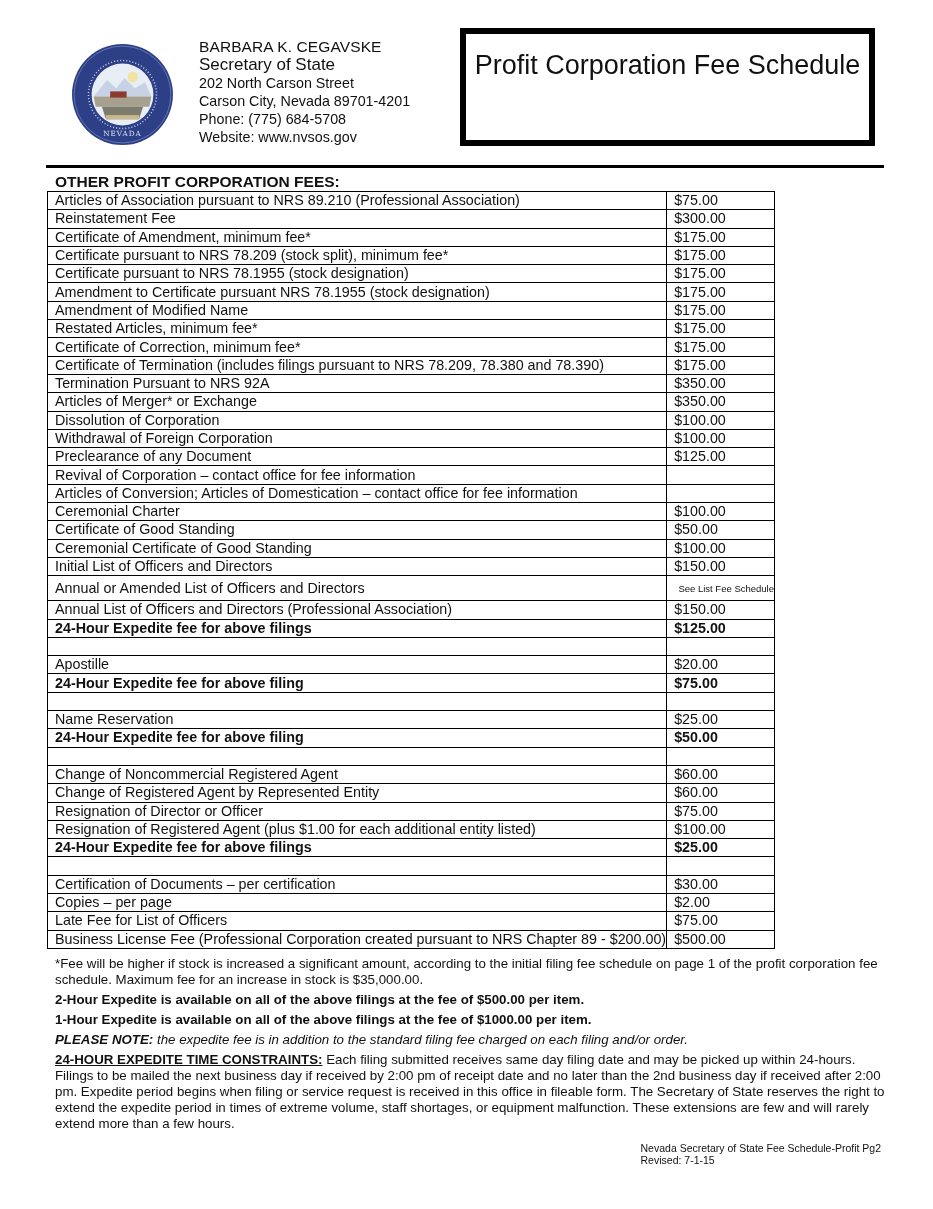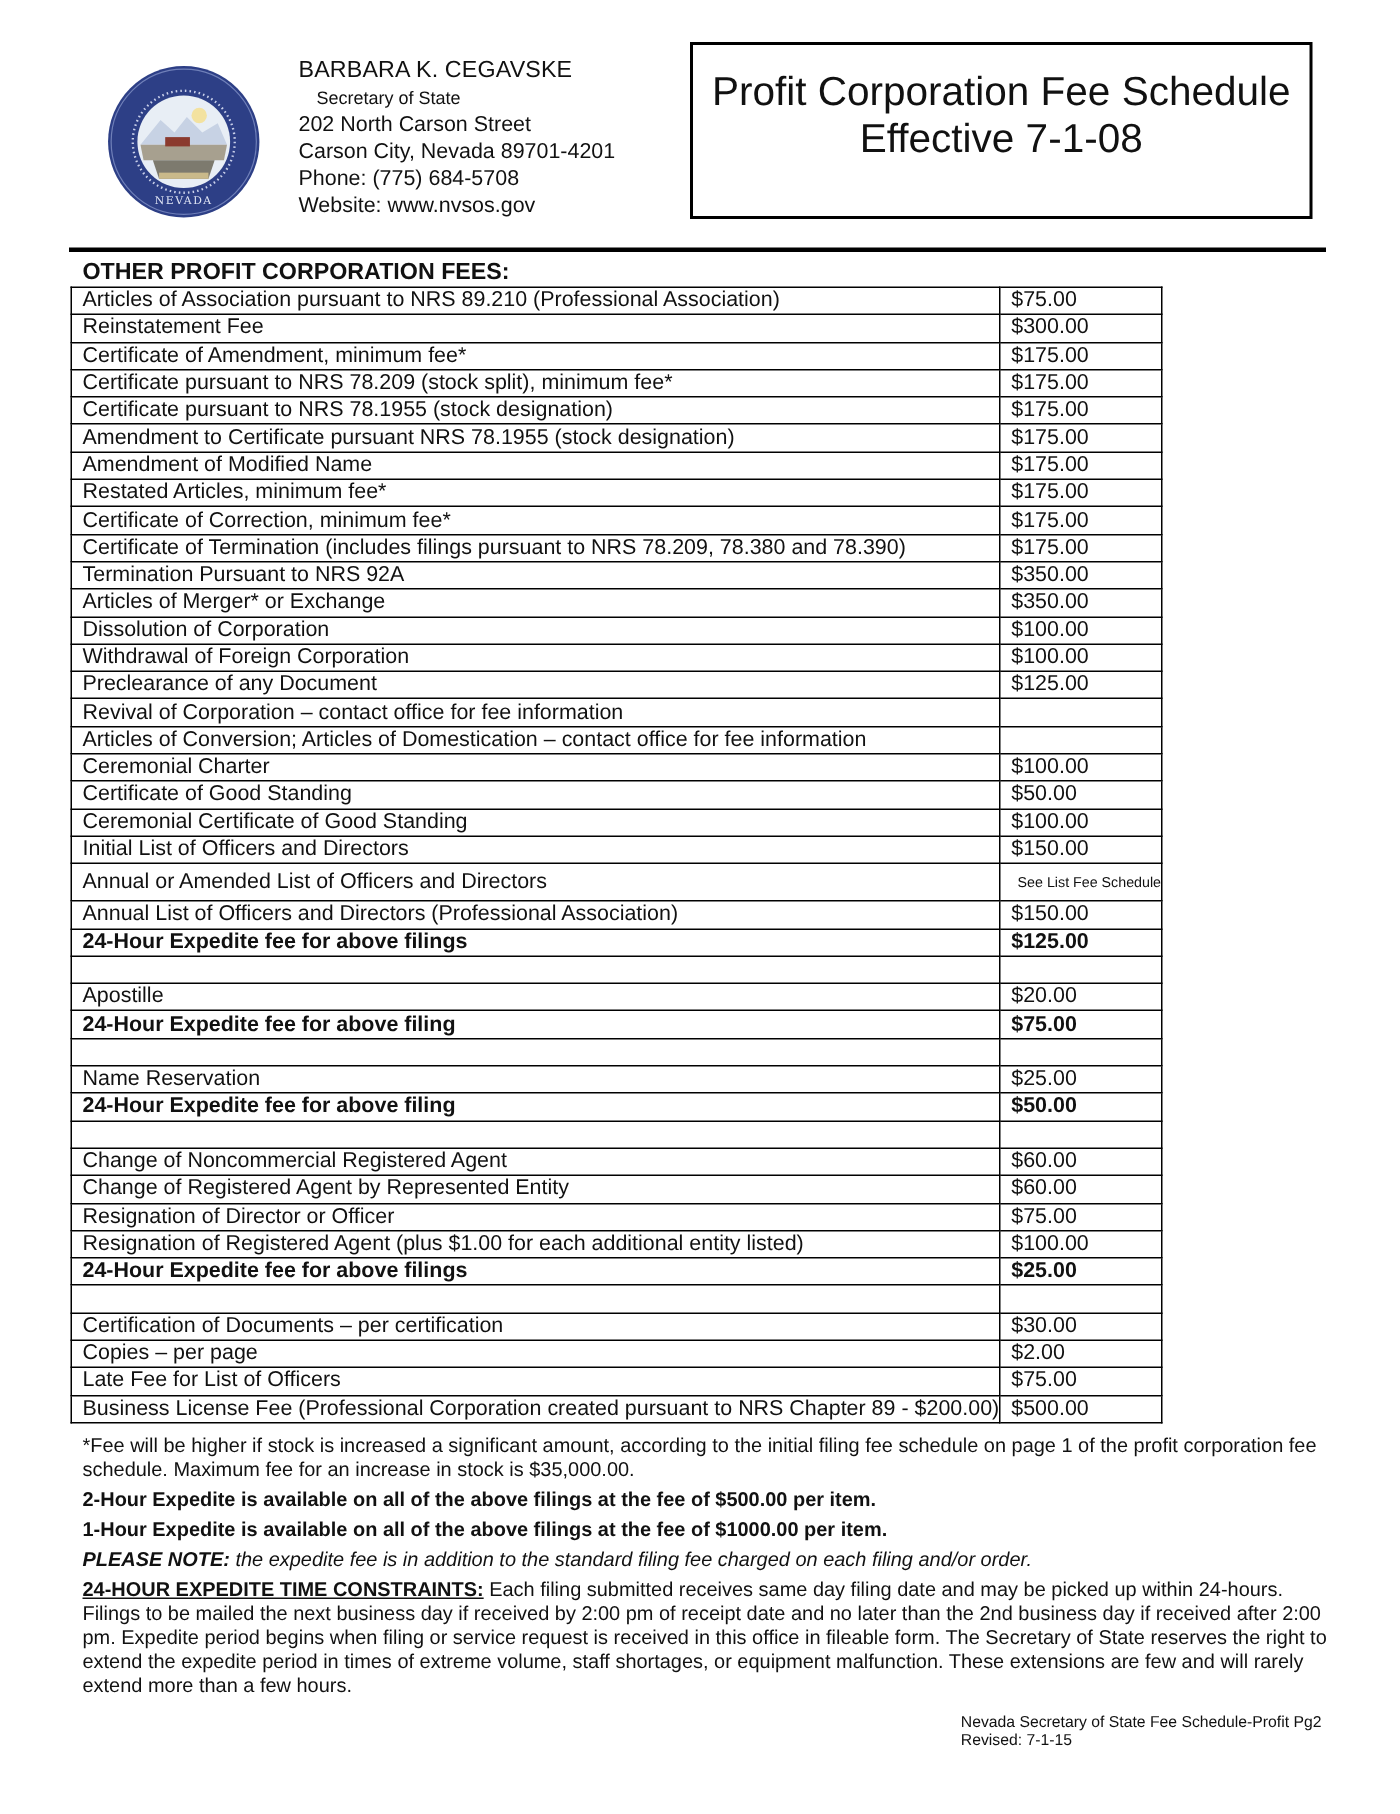--- a/index.html
+++ b/index.html
@@ -3,24 +3,24 @@
   <meta charset="utf-8">
   <style>
     html, body { margin: 0; padding: 0; background: #ffffff; }
     body {
       width: 933px; height: 1209px; position: relative; overflow: hidden;
       font-family: "Liberation Sans", sans-serif; color: #111;
     }
     .seal { position: absolute; left: 71px; top: 43px; width: 103px; height: 103px; }
     .agency { position: absolute; left: 199px; top: 38px; font-weight: normal; font-size: 14.3px; line-height: 18px; color: #111; }
     .agency .name { font-size: 15.5px; letter-spacing: 0.1px; }
-    .agency .title { font-size: 12px; margin-left: 12px; }
+    .agency .title { font-size: 17px; }
     .title-box {
       position: absolute; left: 460px; top: 28px; width: 415px; height: 118px;
-      border: 2px solid #000000; box-sizing: border-box; text-align: center;
+      border: 6px solid #000000; box-sizing: border-box; text-align: center;
     }
     .title-box .t1 { font-size: 27px; margin-top: 16px; line-height: 31px; }
     .title-box .t2 { font-size: 27px; line-height: 31px; }
     .title-box .t3 { font-size: 19px; font-weight: bold; margin-top: 2px; }
     .rule { position: absolute; left: 46px; top: 165px; width: 838px; height: 3px; background: #000; }
     .section-head { position: absolute; left: 55px; top: 173px; font-weight: bold; font-size: 15.5px; }
     table.fees {
       position: absolute; left: 47px; top: 191px; width: 728px;
       border-collapse: collapse; font-size: 14.3px;
     }
@@ -59,21 +59,20 @@
   <div class="name">BARBARA K. CEGAVSKE</div>
   <div class="title">Secretary of State</div>
   <div>202 North Carson Street</div>
   <div>Carson City, Nevada 89701-4201</div>
   <div>Phone: (775) 684-5708</div>
   <div>Website: www.nvsos.gov</div>
 </div>
 
 <div class="title-box">
   <div class="t1">Profit Corporation Fee Schedule</div>
-  <div class="t2">Effective 7-1-08</div>
 </div>
 
 <div class="rule"></div>
 
 <div class="section-head">OTHER PROFIT CORPORATION FEES:</div>
 
 <table class="fees">
   <tbody id="fee-body">
       <tr>
         <td>Articles of Association pursuant to NRS 89.210 (Professional Association)</td>

